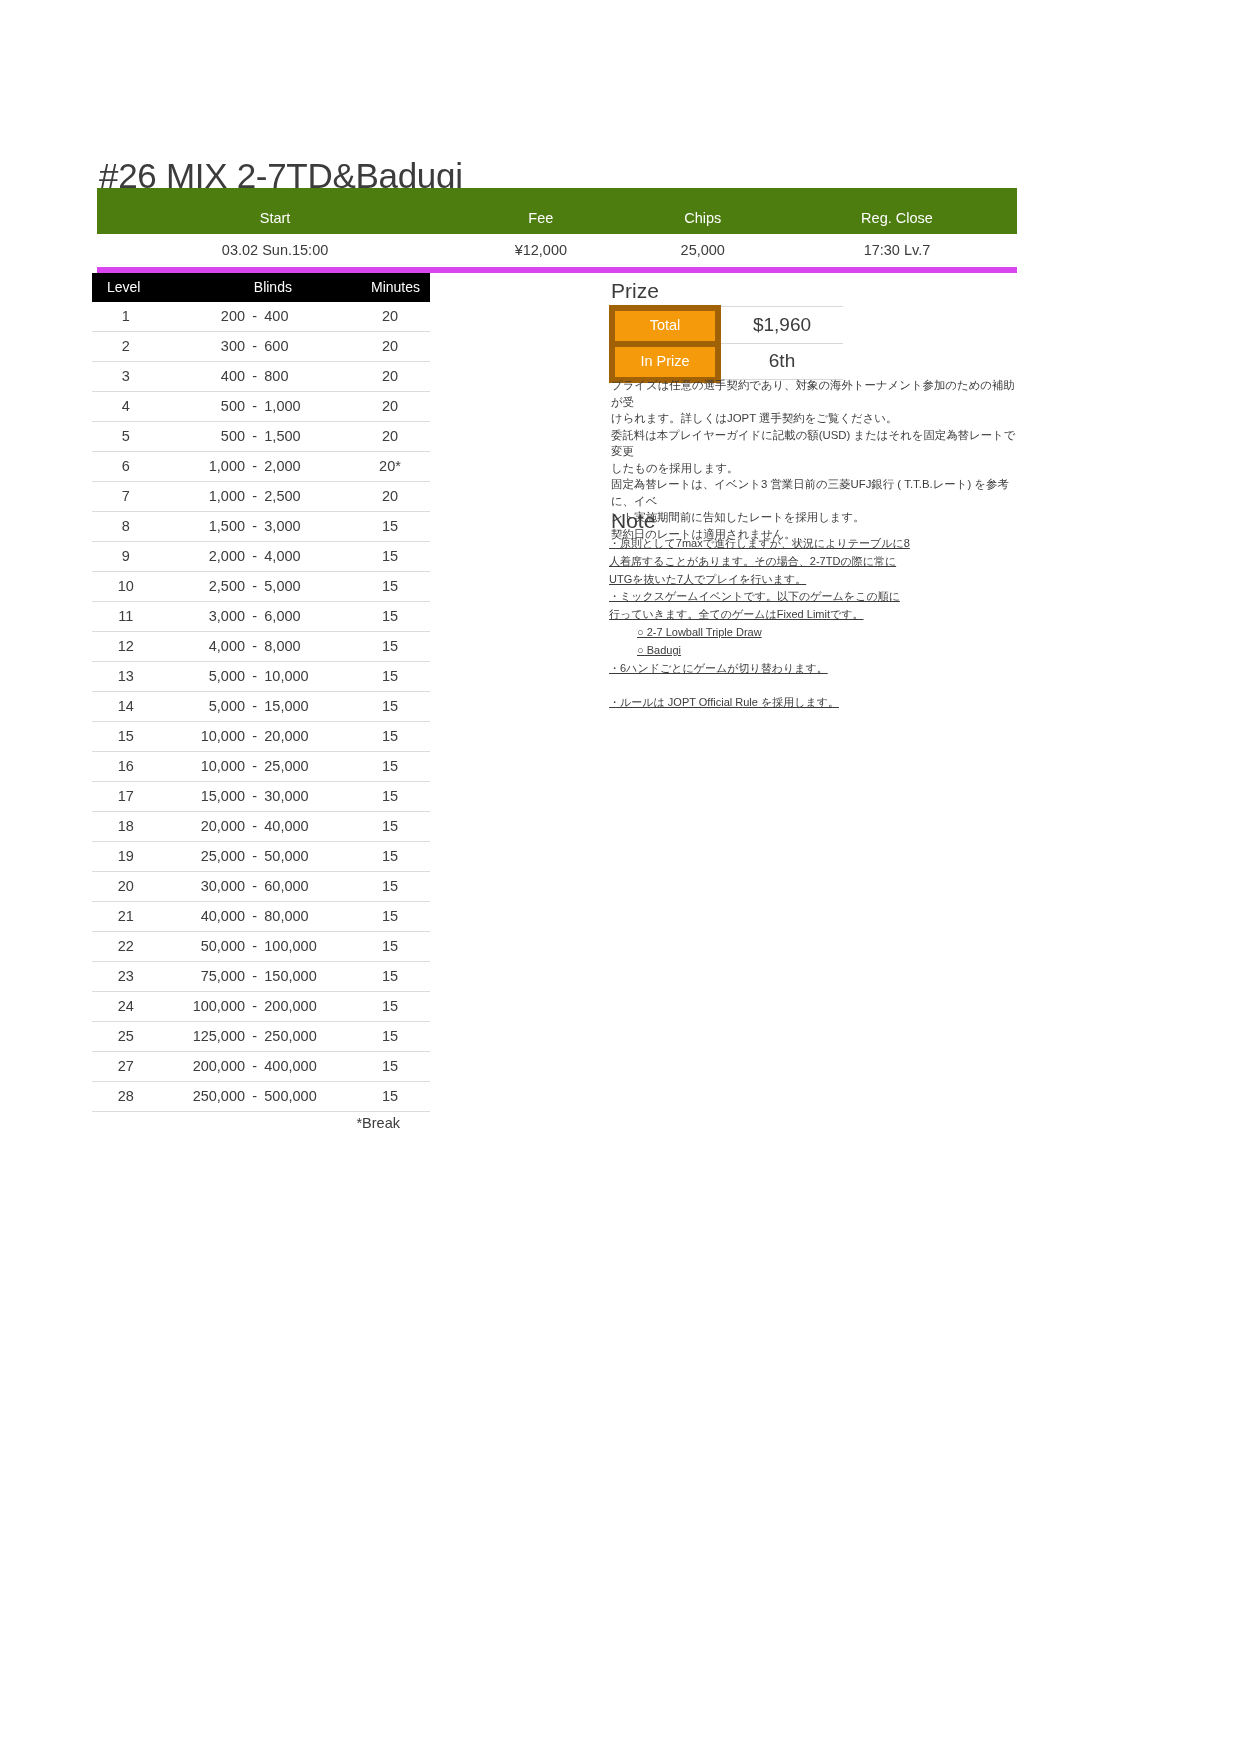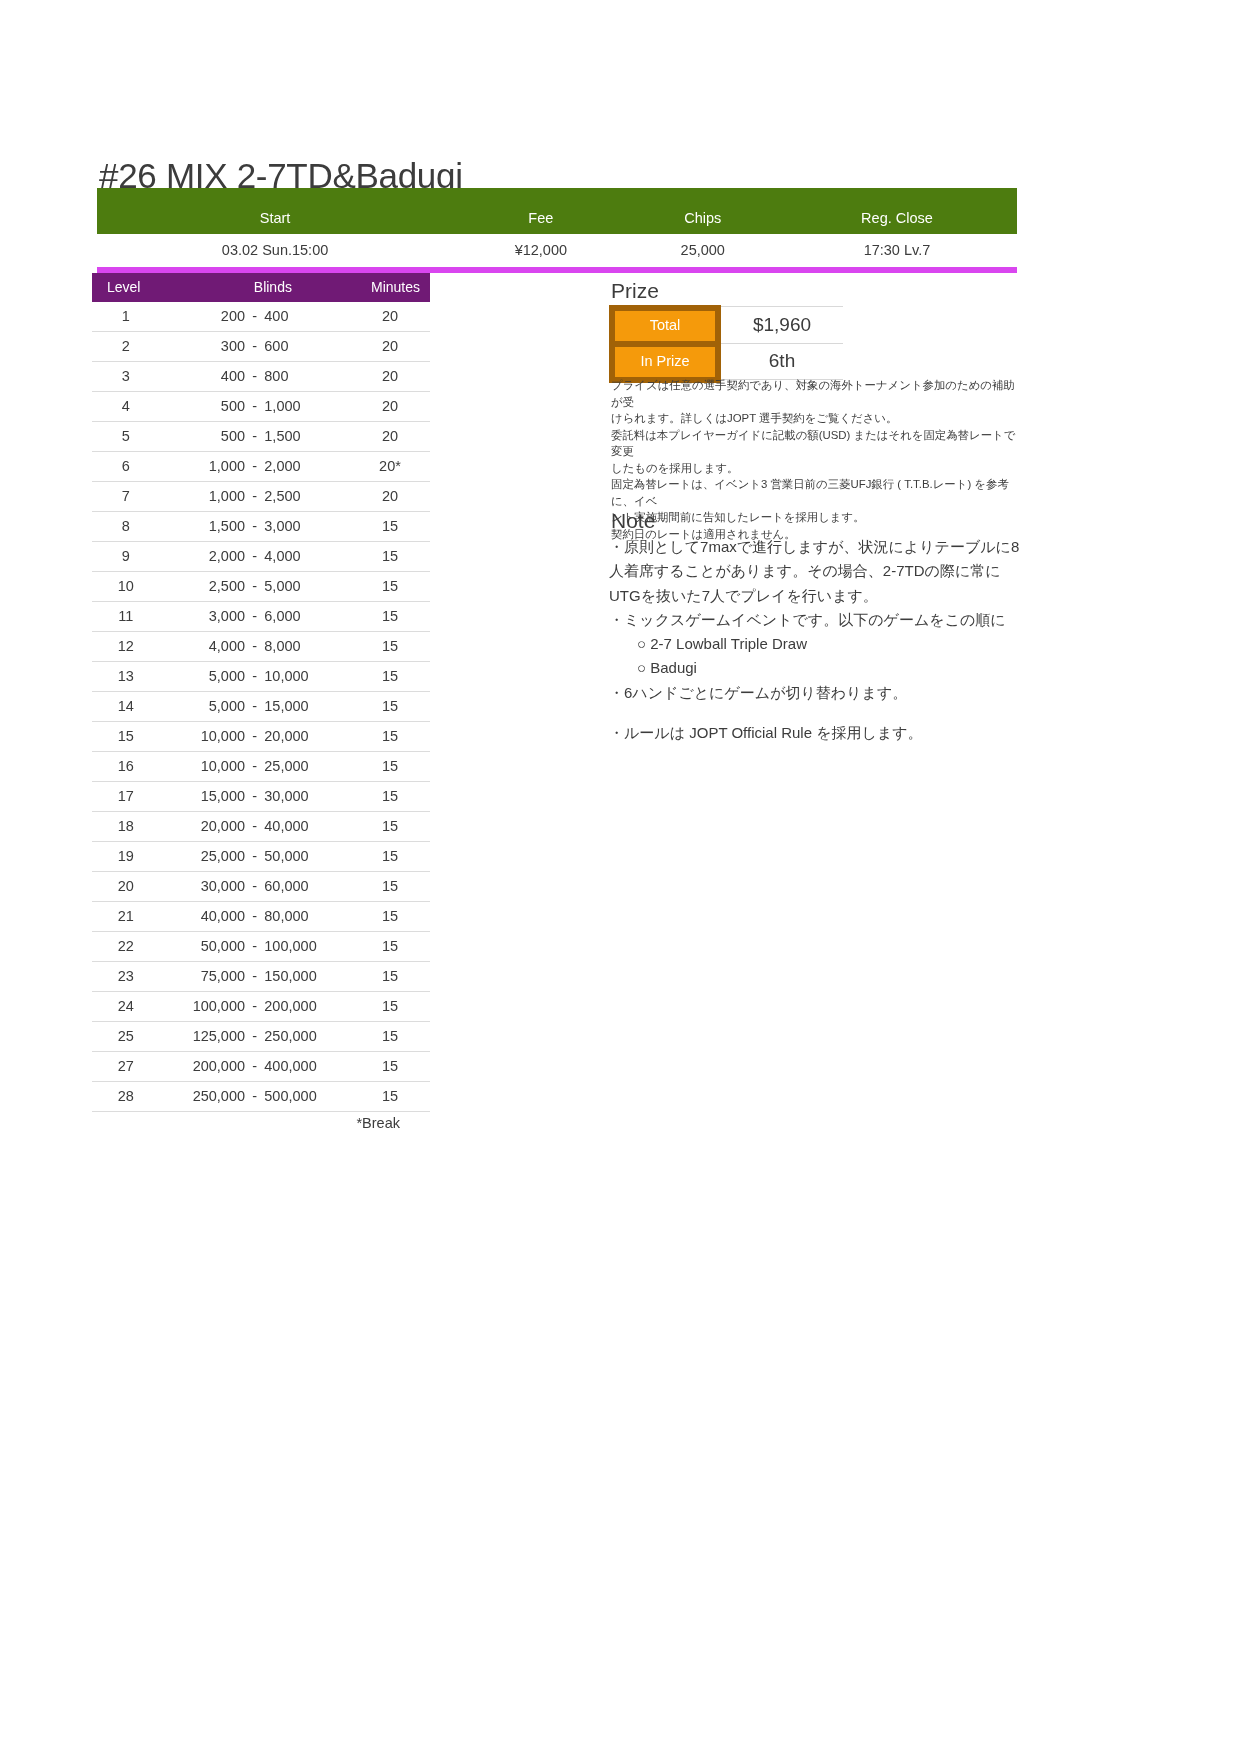--- a/index.html
+++ b/index.html
@@ -63,21 +63,21 @@
     position: absolute;
     left: 92px;
     top: 273px;
     width: 338px;
   }
   table.blinds {
     border-collapse: collapse;
     width: 338px;
   }
   table.blinds th {
-    background: #701a75;
+    background: #000000;
     color: #ffffff;
     font-size: 14px;
     font-weight: normal;
     padding: 6px 0 7px 0;
     border: none;
   }
   table.blinds th.lv { text-align: left; padding-left: 15px; width: 56px;}
   table.blinds th.bl { text-align: right; padding-right: 58px;}
   table.blinds th.mn { text-align: right; padding-right: 10px; width: 74px;}
   table.blinds td {
@@ -159,23 +159,24 @@
     left: 611px;
     top: 509px;
     font-size: 21px;
     color: #3c3c3c;
   }
   .note-body {
     position: absolute;
     left: 609px;
     top: 535px;
     width: 418px;
-    font-size: 15px;
+    font-size: 11px;
     line-height: 1.62;
     color: #3c3c3c;
+    text-decoration: underline;
   }
   .note-body p { margin: 0; }
   .note-sub {
     margin-left: 28px !important;
   }
   .note-gap { height: 16px; }
 </style>
 </head>
 <body>
 
@@ -431,20 +432,21 @@
       <p>ント実施期間前に告知したレートを採用します。</p>
       <p>契約日のレートは適用されません。</p>
     </div>
 
   <div class="note-head">Note</div>
   <div class="note-body" id="note-body">
       <p>・原則として7maxで進行しますが、状況によりテーブルに8</p>
       <p>人着席することがあります。その場合、2-7TDの際に常に</p>
       <p>UTGを抜いた7人でプレイを行います。</p>
       <p>・ミックスゲームイベントです。以下のゲームをこの順に</p>
+      <p>行っていきます。全てのゲームはFixed Limitです。</p>
       <p class="note-sub">○ 2-7 Lowball Triple Draw</p>
       <p class="note-sub">○ Badugi</p>
       <p>・6ハンドごとにゲームが切り替わります。</p>
       <div class="note-gap"></div>
       <p>・ルールは JOPT Official Rule を採用します。</p>
     </div>
 
 </div>
 
 </body></html>

